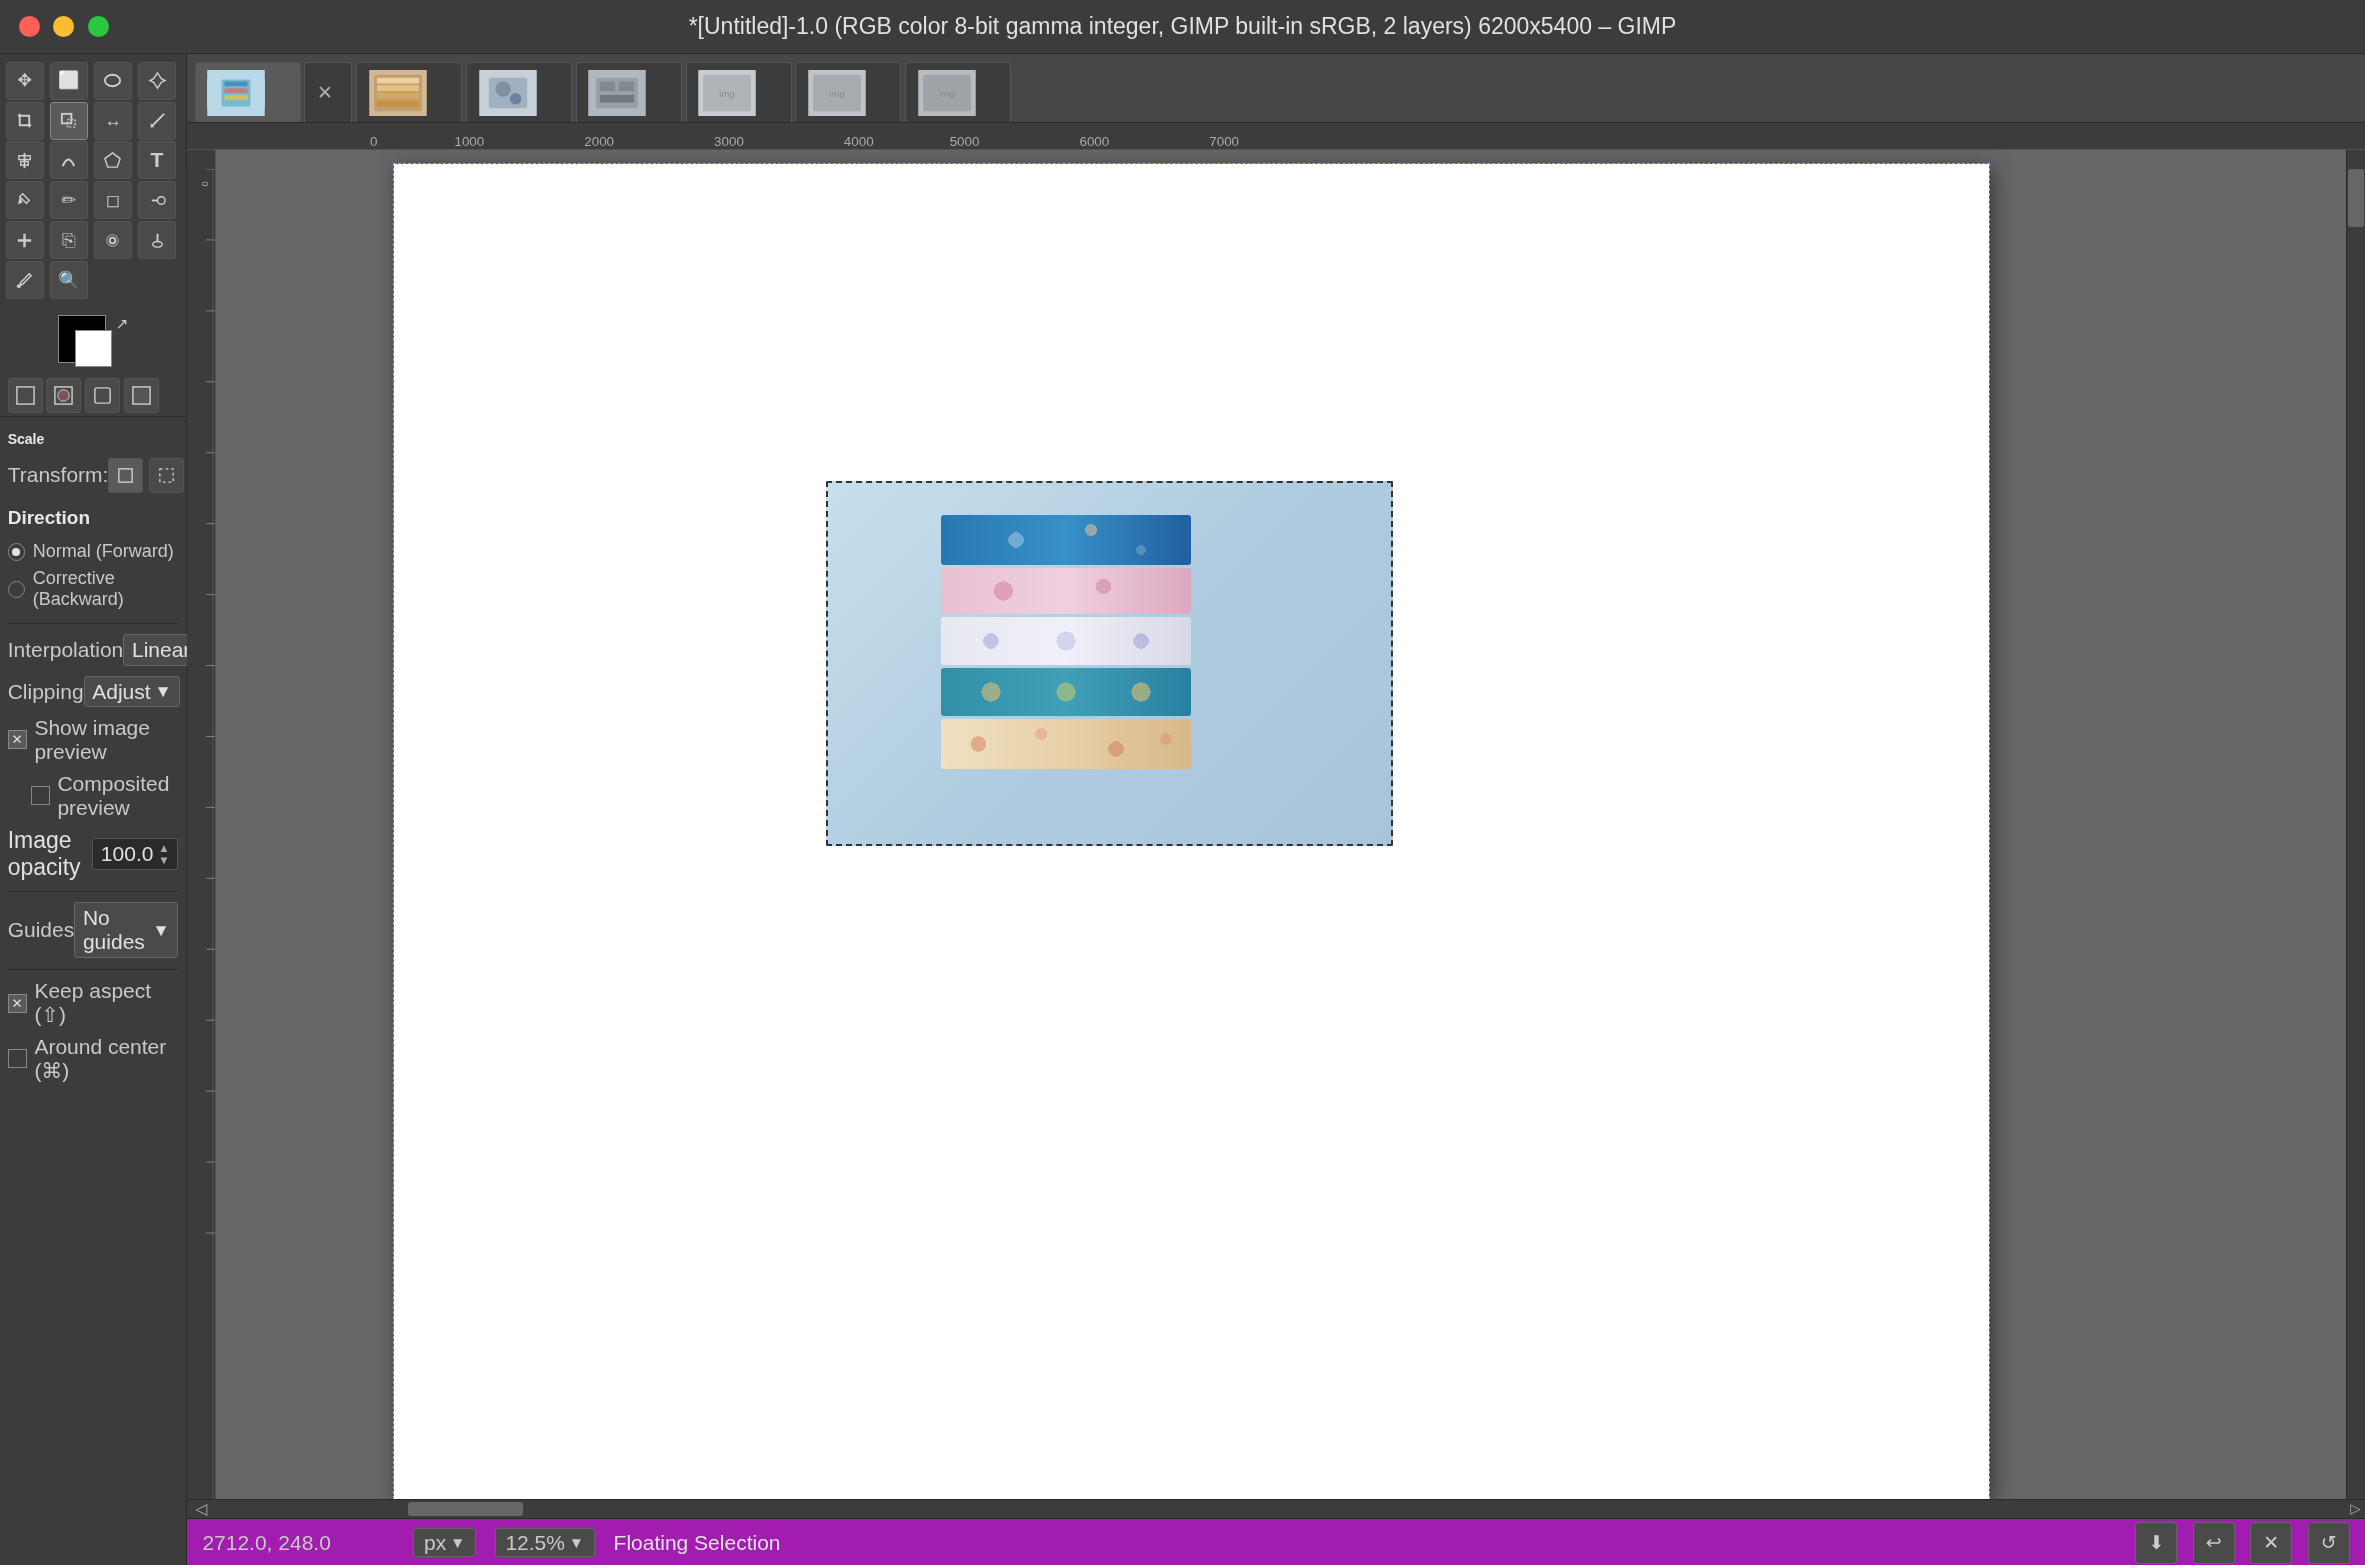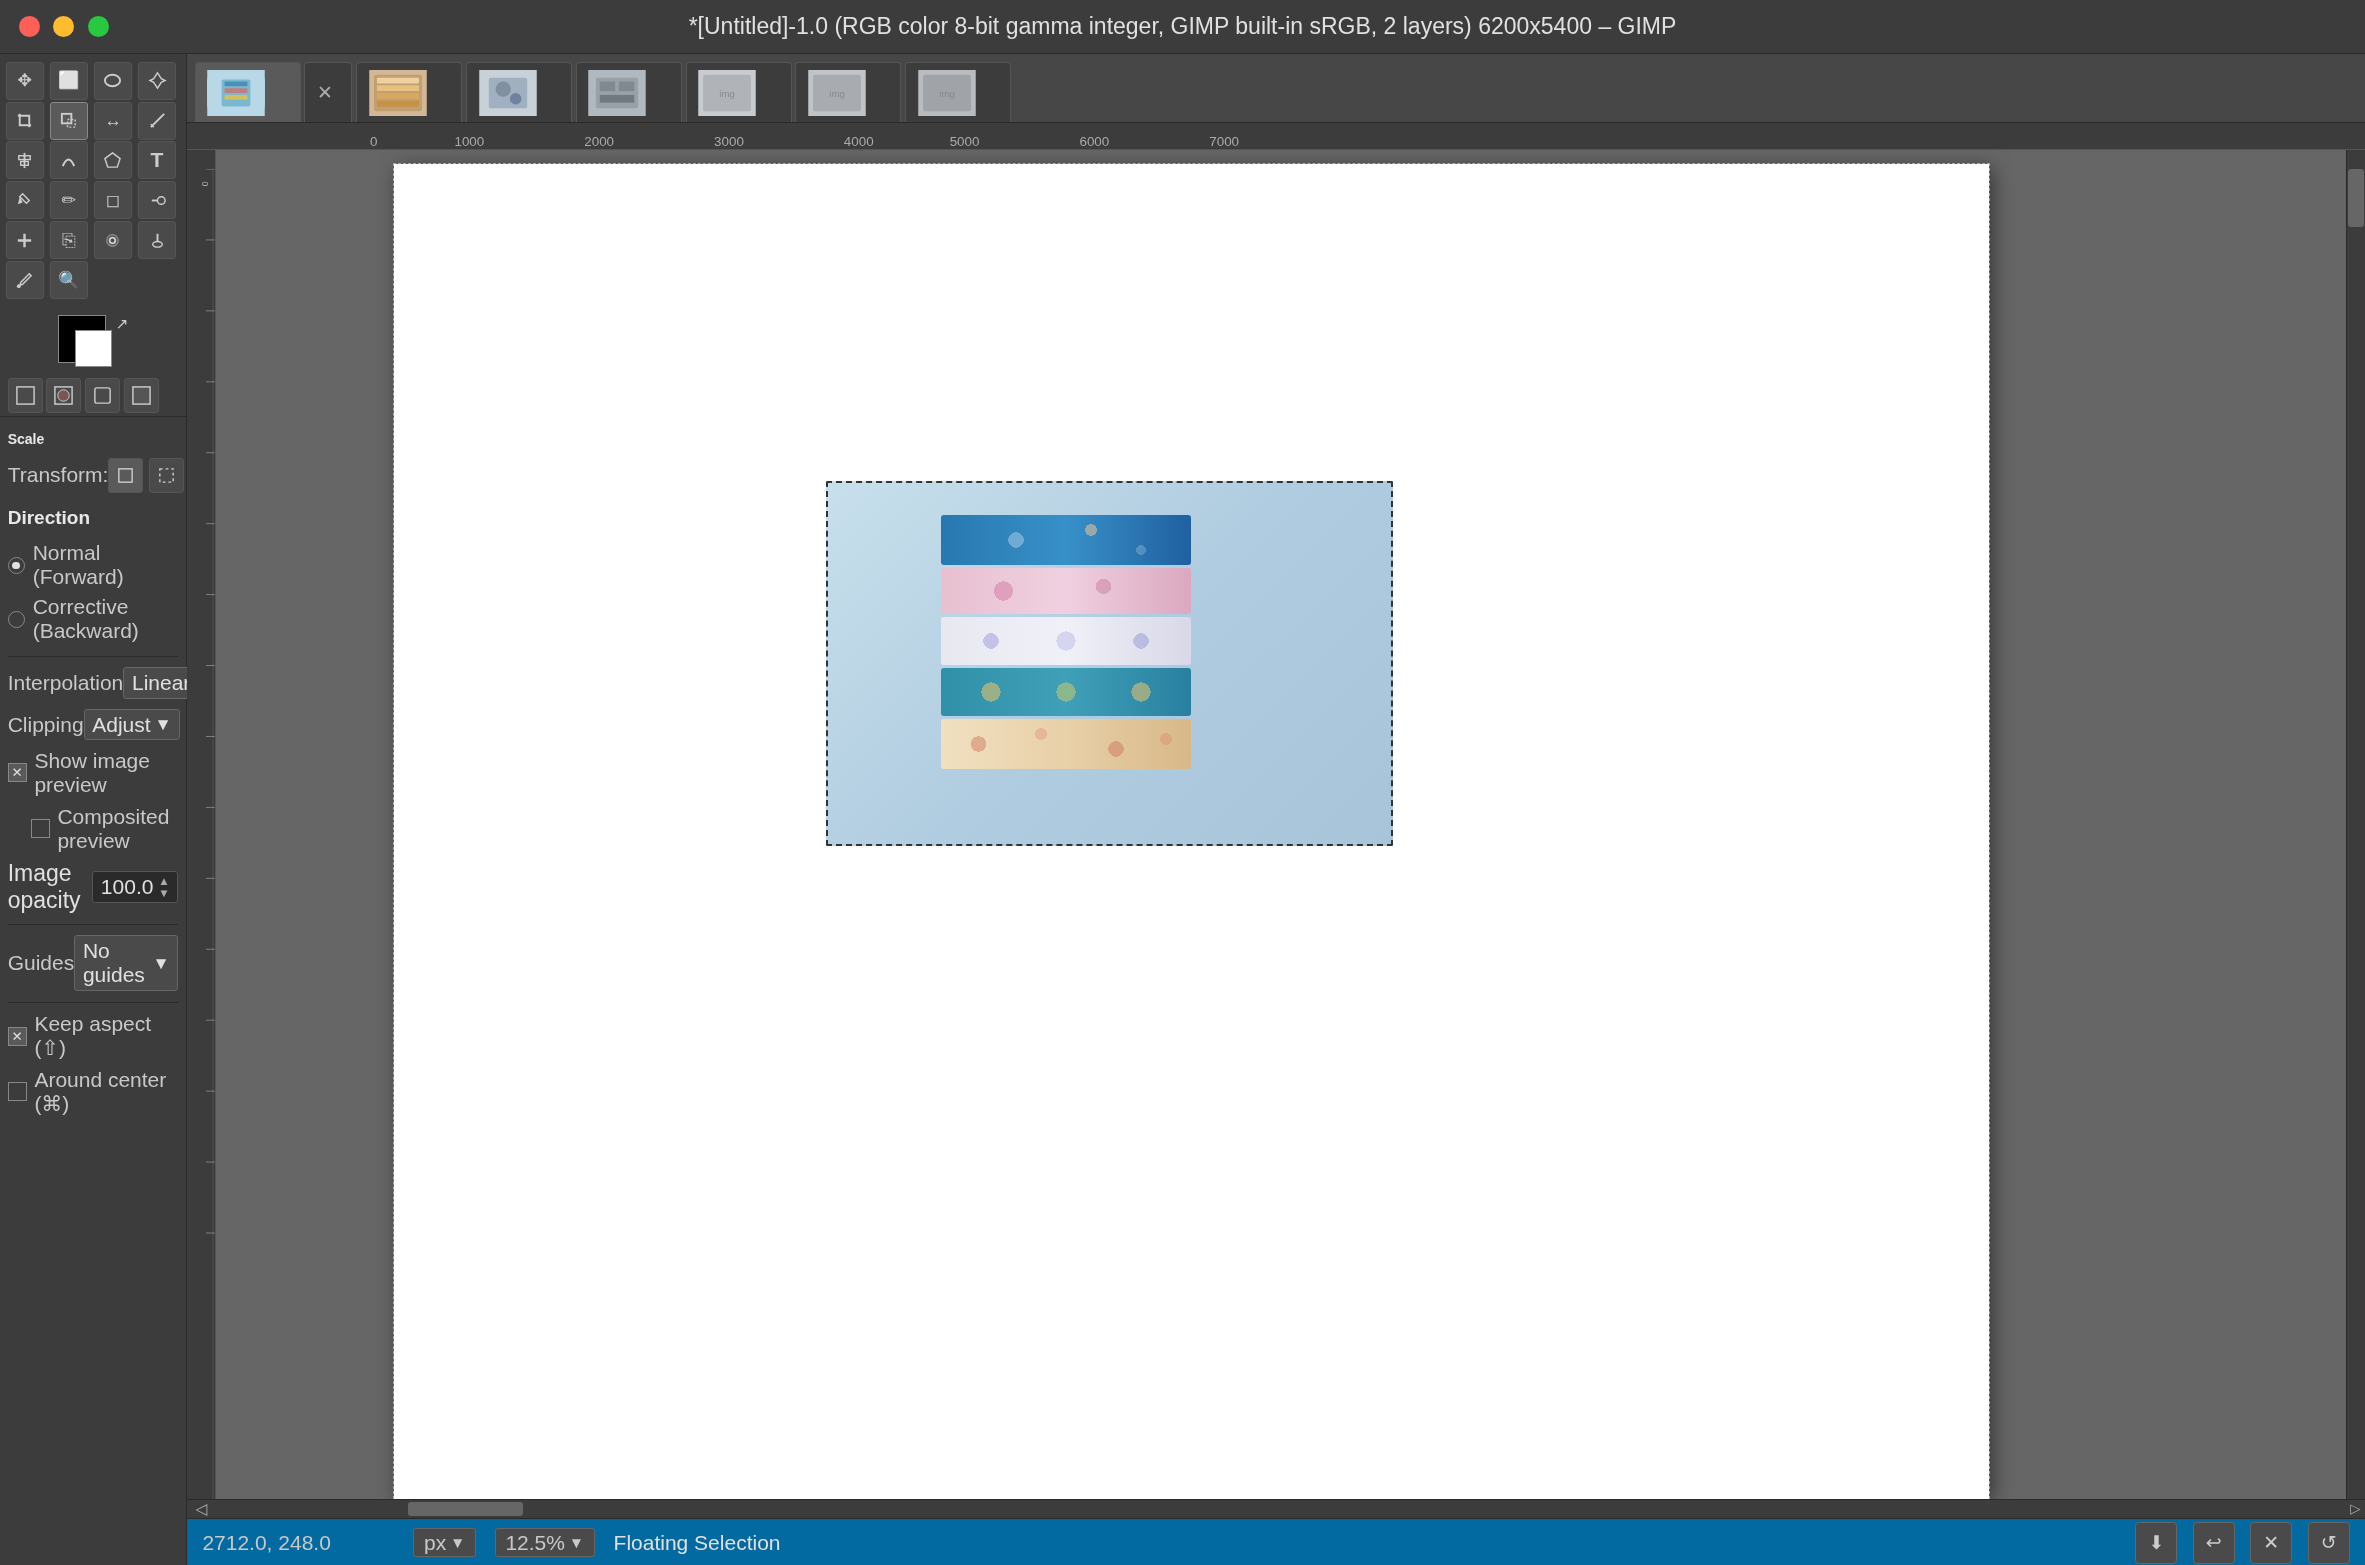--- a/index.html
+++ b/index.html
@@ -148,21 +148,21 @@
     }
 
     .radio-group {
       padding: 3.8px 0;
     }
     .radio-item {
       display: flex;
       align-items: center;
       gap: 7.7px;
       padding: 2.9px 0;
-      font-size: 21px;
+      font-size: 18px;
       color: #c8c8c8;
     }
     .radio-circle {
       width: 17.3px;
       height: 17.3px;
       border-radius: 50%;
       border: 1.9px solid #888;
       background: #3c3c3c;
       display: flex;
       align-items: center;
@@ -345,21 +345,21 @@
     }
     .scrollbar-v {
       width: 19px;
       background: #3c3c3c;
       border-left: 1px solid #2a2a2a;
     }
 
     
     .status-bar {
       height: 48px;
-      background: #0369a1;
+      background: #a21caf;
       border-top: 1.9px solid #2a2a2a;
       display: flex;
       align-items: center;
       padding: 0 15.4px;
       gap: 19px;
       font-size: 21px;
       color: #c8c8c8;
       flex-shrink: 0;
     }
     .status-bar .coords {

